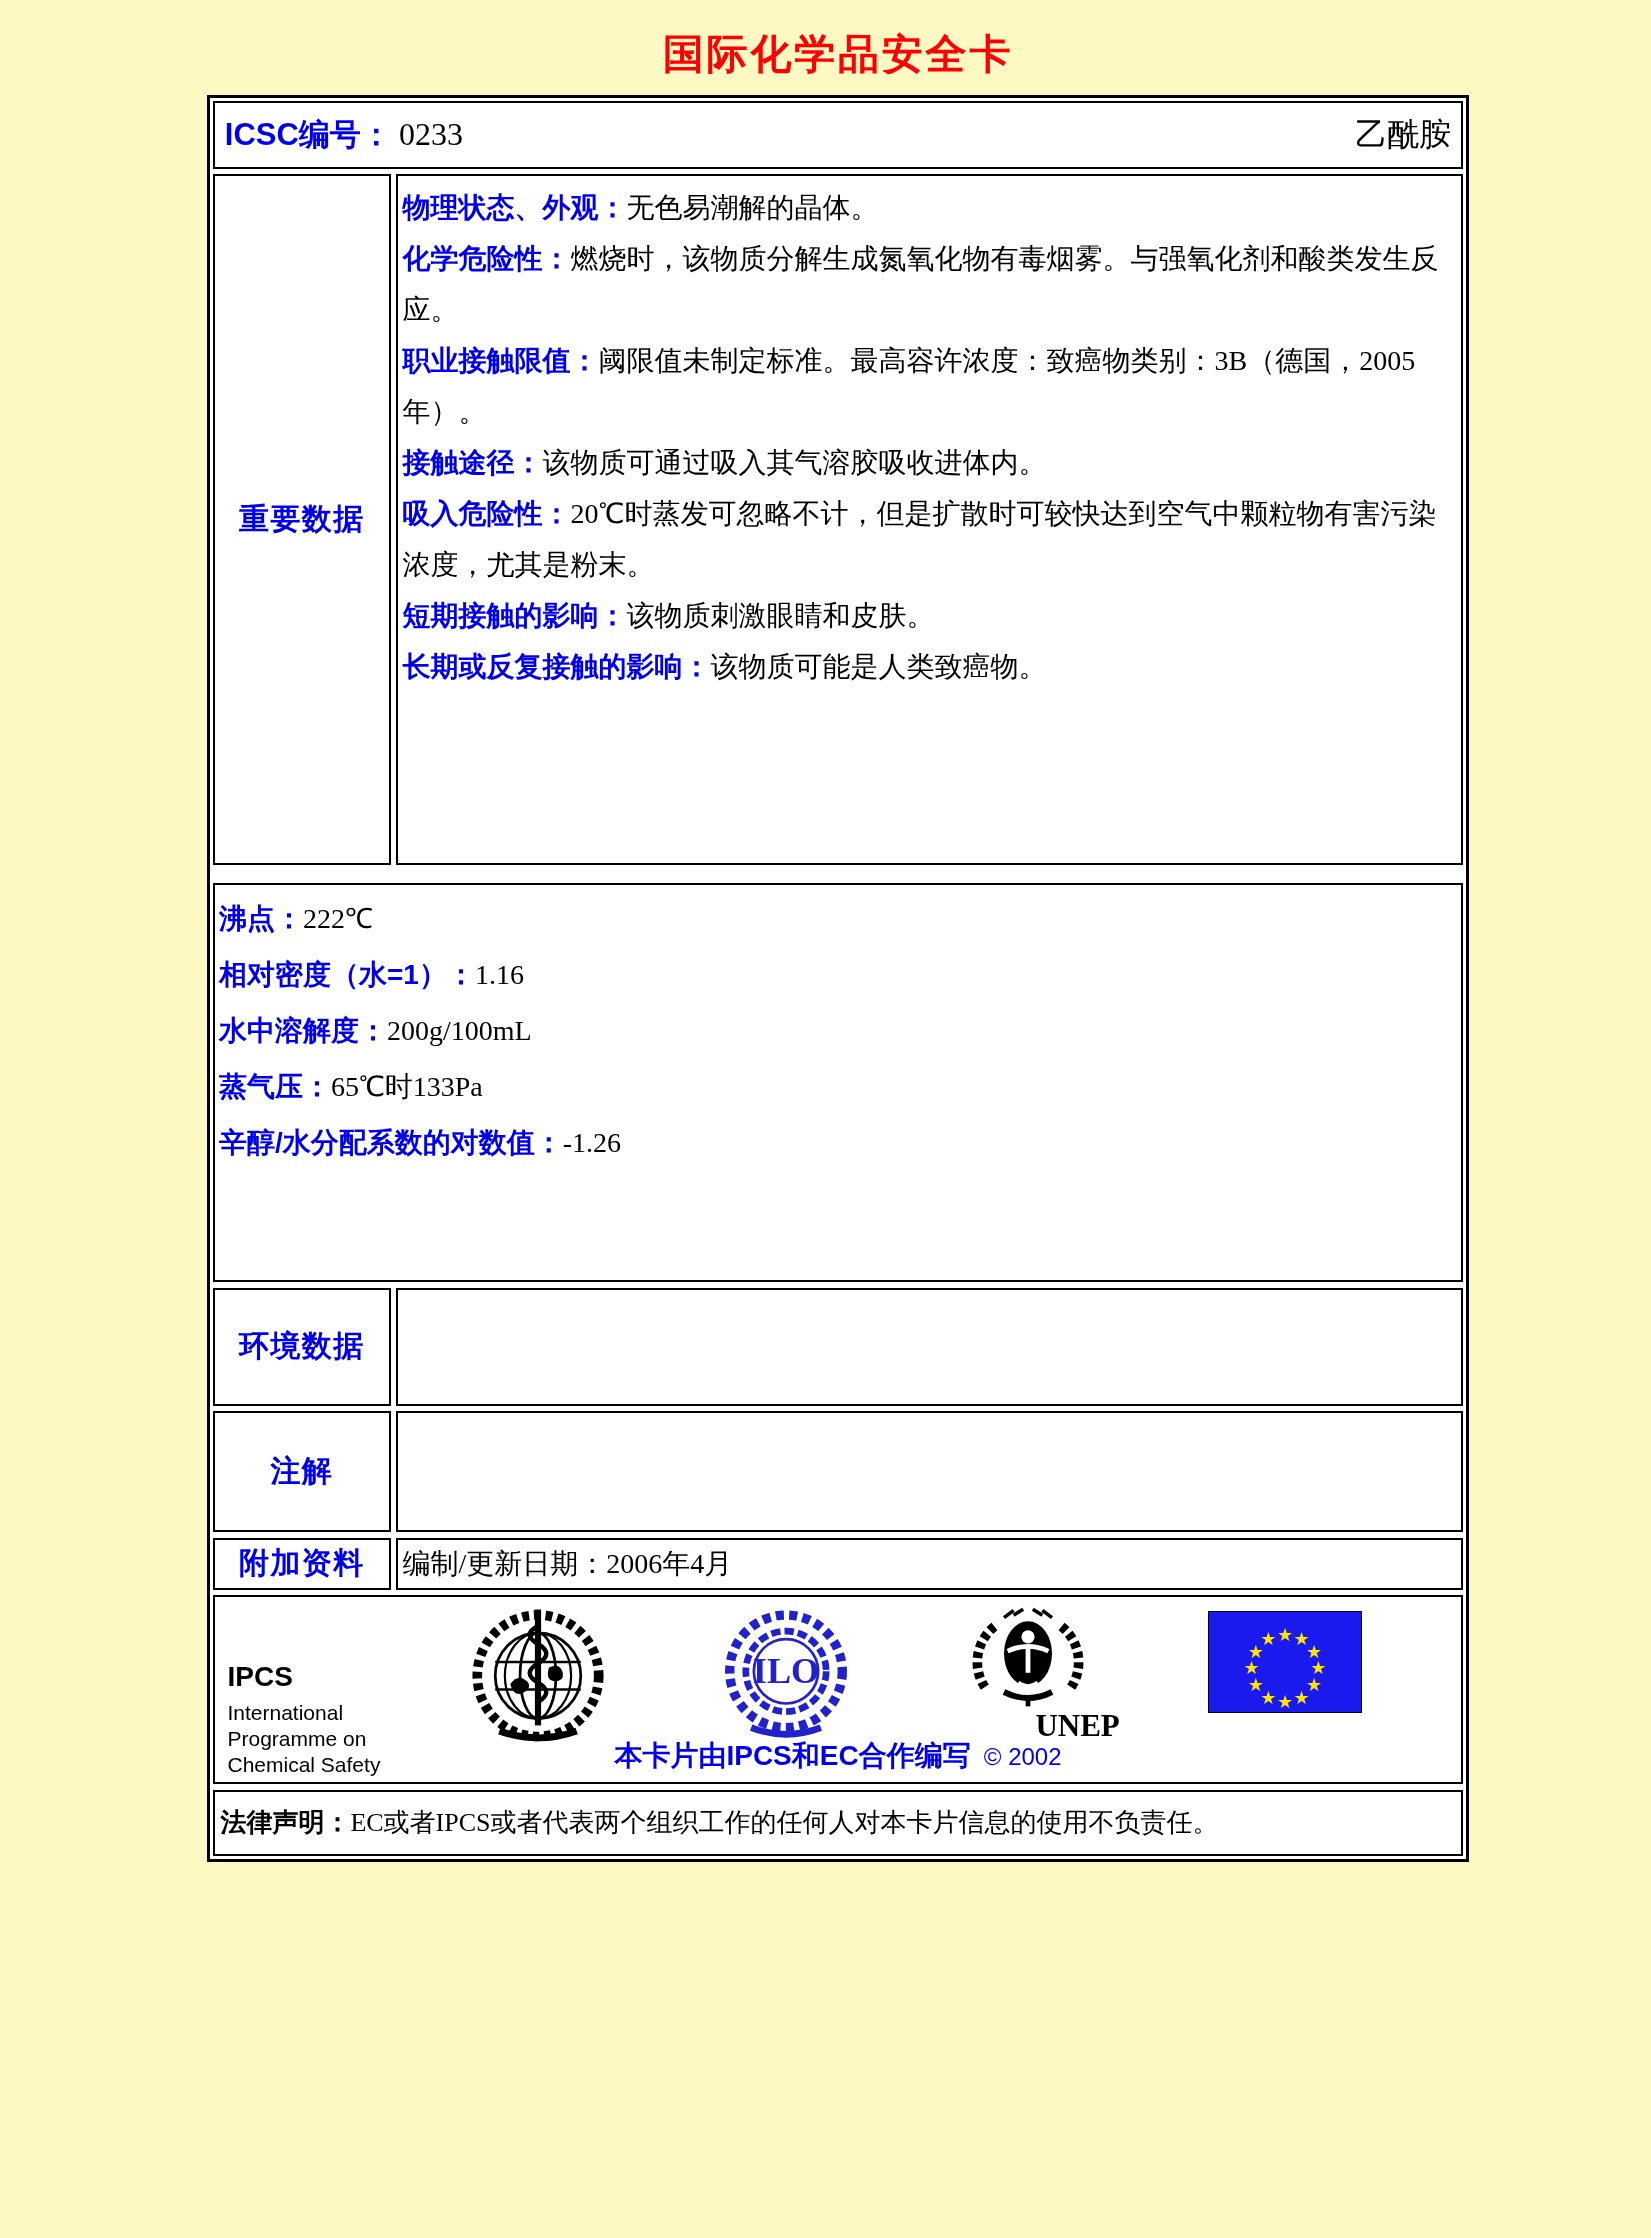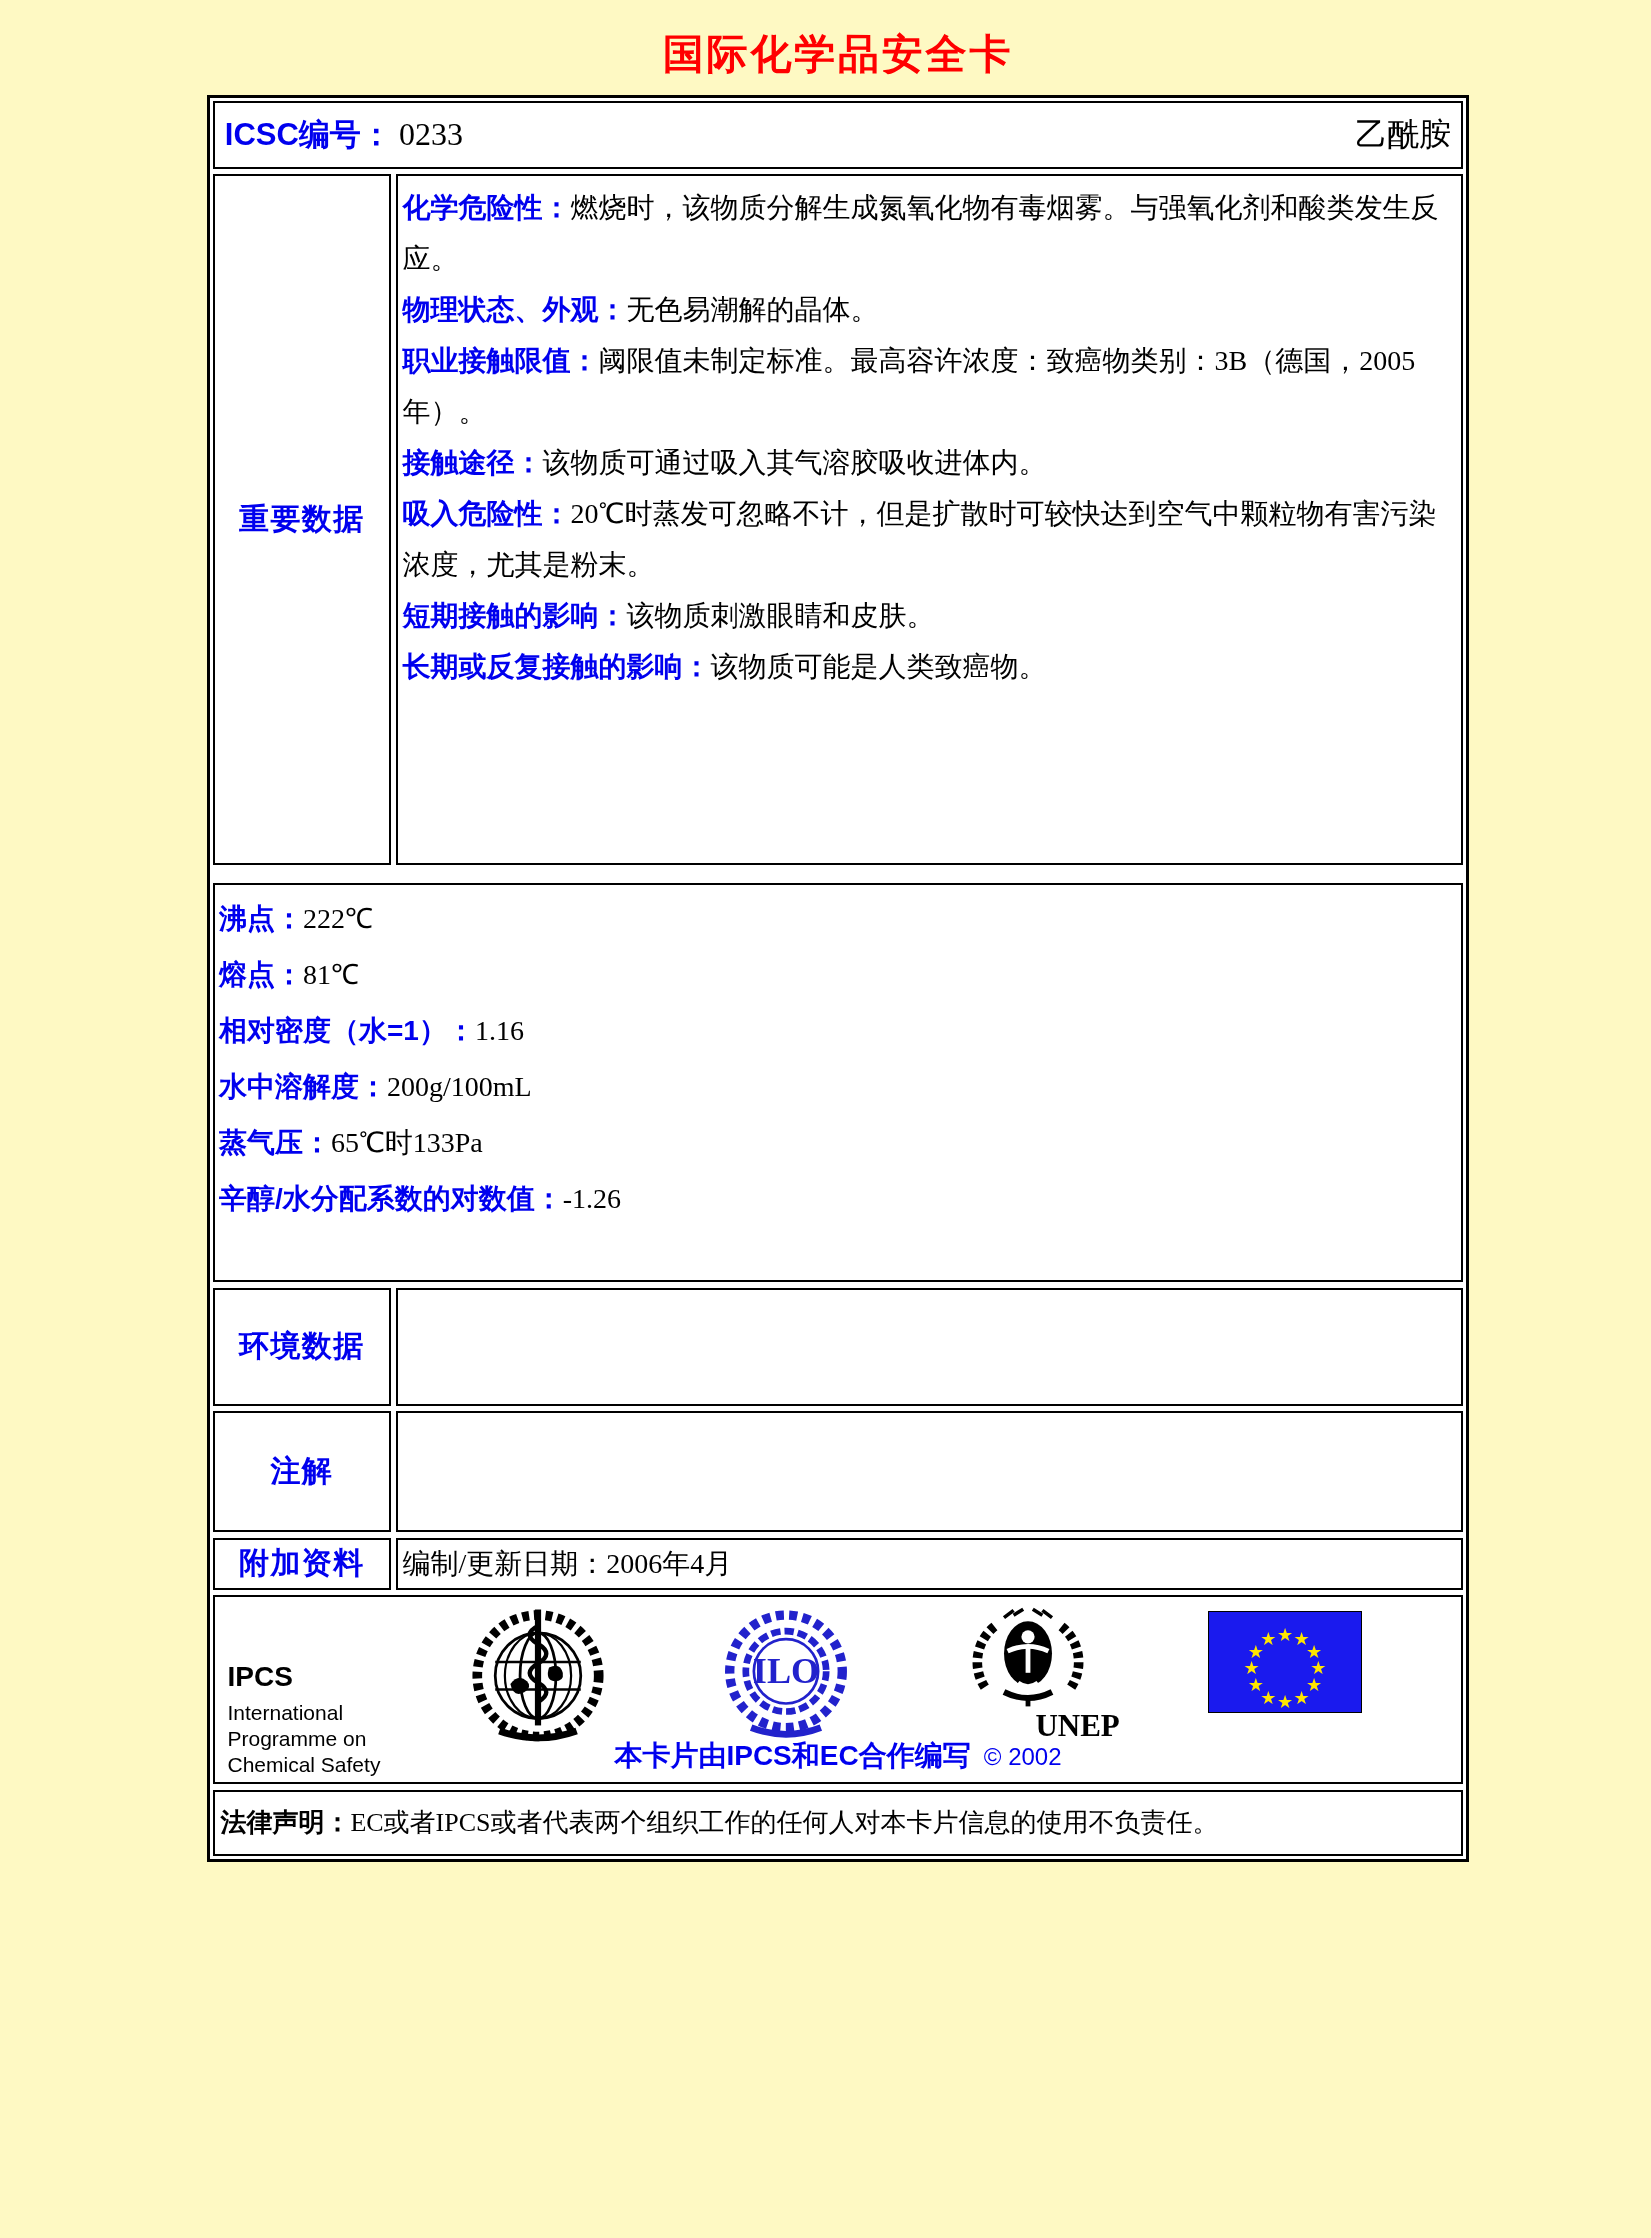--- a/index.html
+++ b/index.html
@@ -85,36 +85,35 @@
         <span class="chem-name">乙酰胺</span>
       </div>
     </div>
 
     <div class="row row-important">
       <div class="cell label-cell">
         <span>重要数据</span>
       </div>
       <div class="cell content-cell">
         <div class="text-block">
+          <p><span class="k">物理状态、外观：</span><span class="v">无色易潮解的晶体。</span></p>
           <p><span class="k">化学危险性：</span><span class="v">燃烧时，该物质分解生成氮氧化物有毒烟雾。与强氧化剂和酸类发生反应。</span></p>
-          <p><span class="k">物理状态、外观：</span><span class="v">无色易潮解的晶体。</span></p>
           <p><span class="k">职业接触限值：</span><span class="v">阈限值未制定标准。最高容许浓度：致癌物类别：3B（德国，2005年）。</span></p>
           <p><span class="k">接触途径：</span><span class="v">该物质可通过吸入其气溶胶吸收进体内。</span></p>
           <p><span class="k">吸入危险性：</span><span class="v">20℃时蒸发可忽略不计，但是扩散时可较快达到空气中颗粒物有害污染浓度，尤其是粉末。</span></p>
           <p><span class="k">短期接触的影响：</span><span class="v">该物质刺激眼睛和皮肤。</span></p>
           <p><span class="k">长期或反复接触的影响：</span><span class="v">该物质可能是人类致癌物。</span></p>
         </div>
       </div>
     </div>
 
     <div class="row row-physical">
       <div class="cell content-cell">
         <div class="text-block">
           <p><span class="k">沸点：</span><span class="v">222℃</span></p>
-          <p><span class="k">熔点：</span><span class="v">81℃</span></p>
           <p><span class="k">相对密度（水=1）：</span><span class="v">1.16</span></p>
           <p><span class="k">水中溶解度：</span><span class="v">200g/100mL</span></p>
           <p><span class="k">蒸气压：</span><span class="v">65℃时133Pa</span></p>
           <p><span class="k">辛醇/水分配系数的对数值：</span><span class="v">-1.26</span></p>
         </div>
       </div>
     </div>
 
     <div class="row row-env">
       <div class="cell label-cell">

